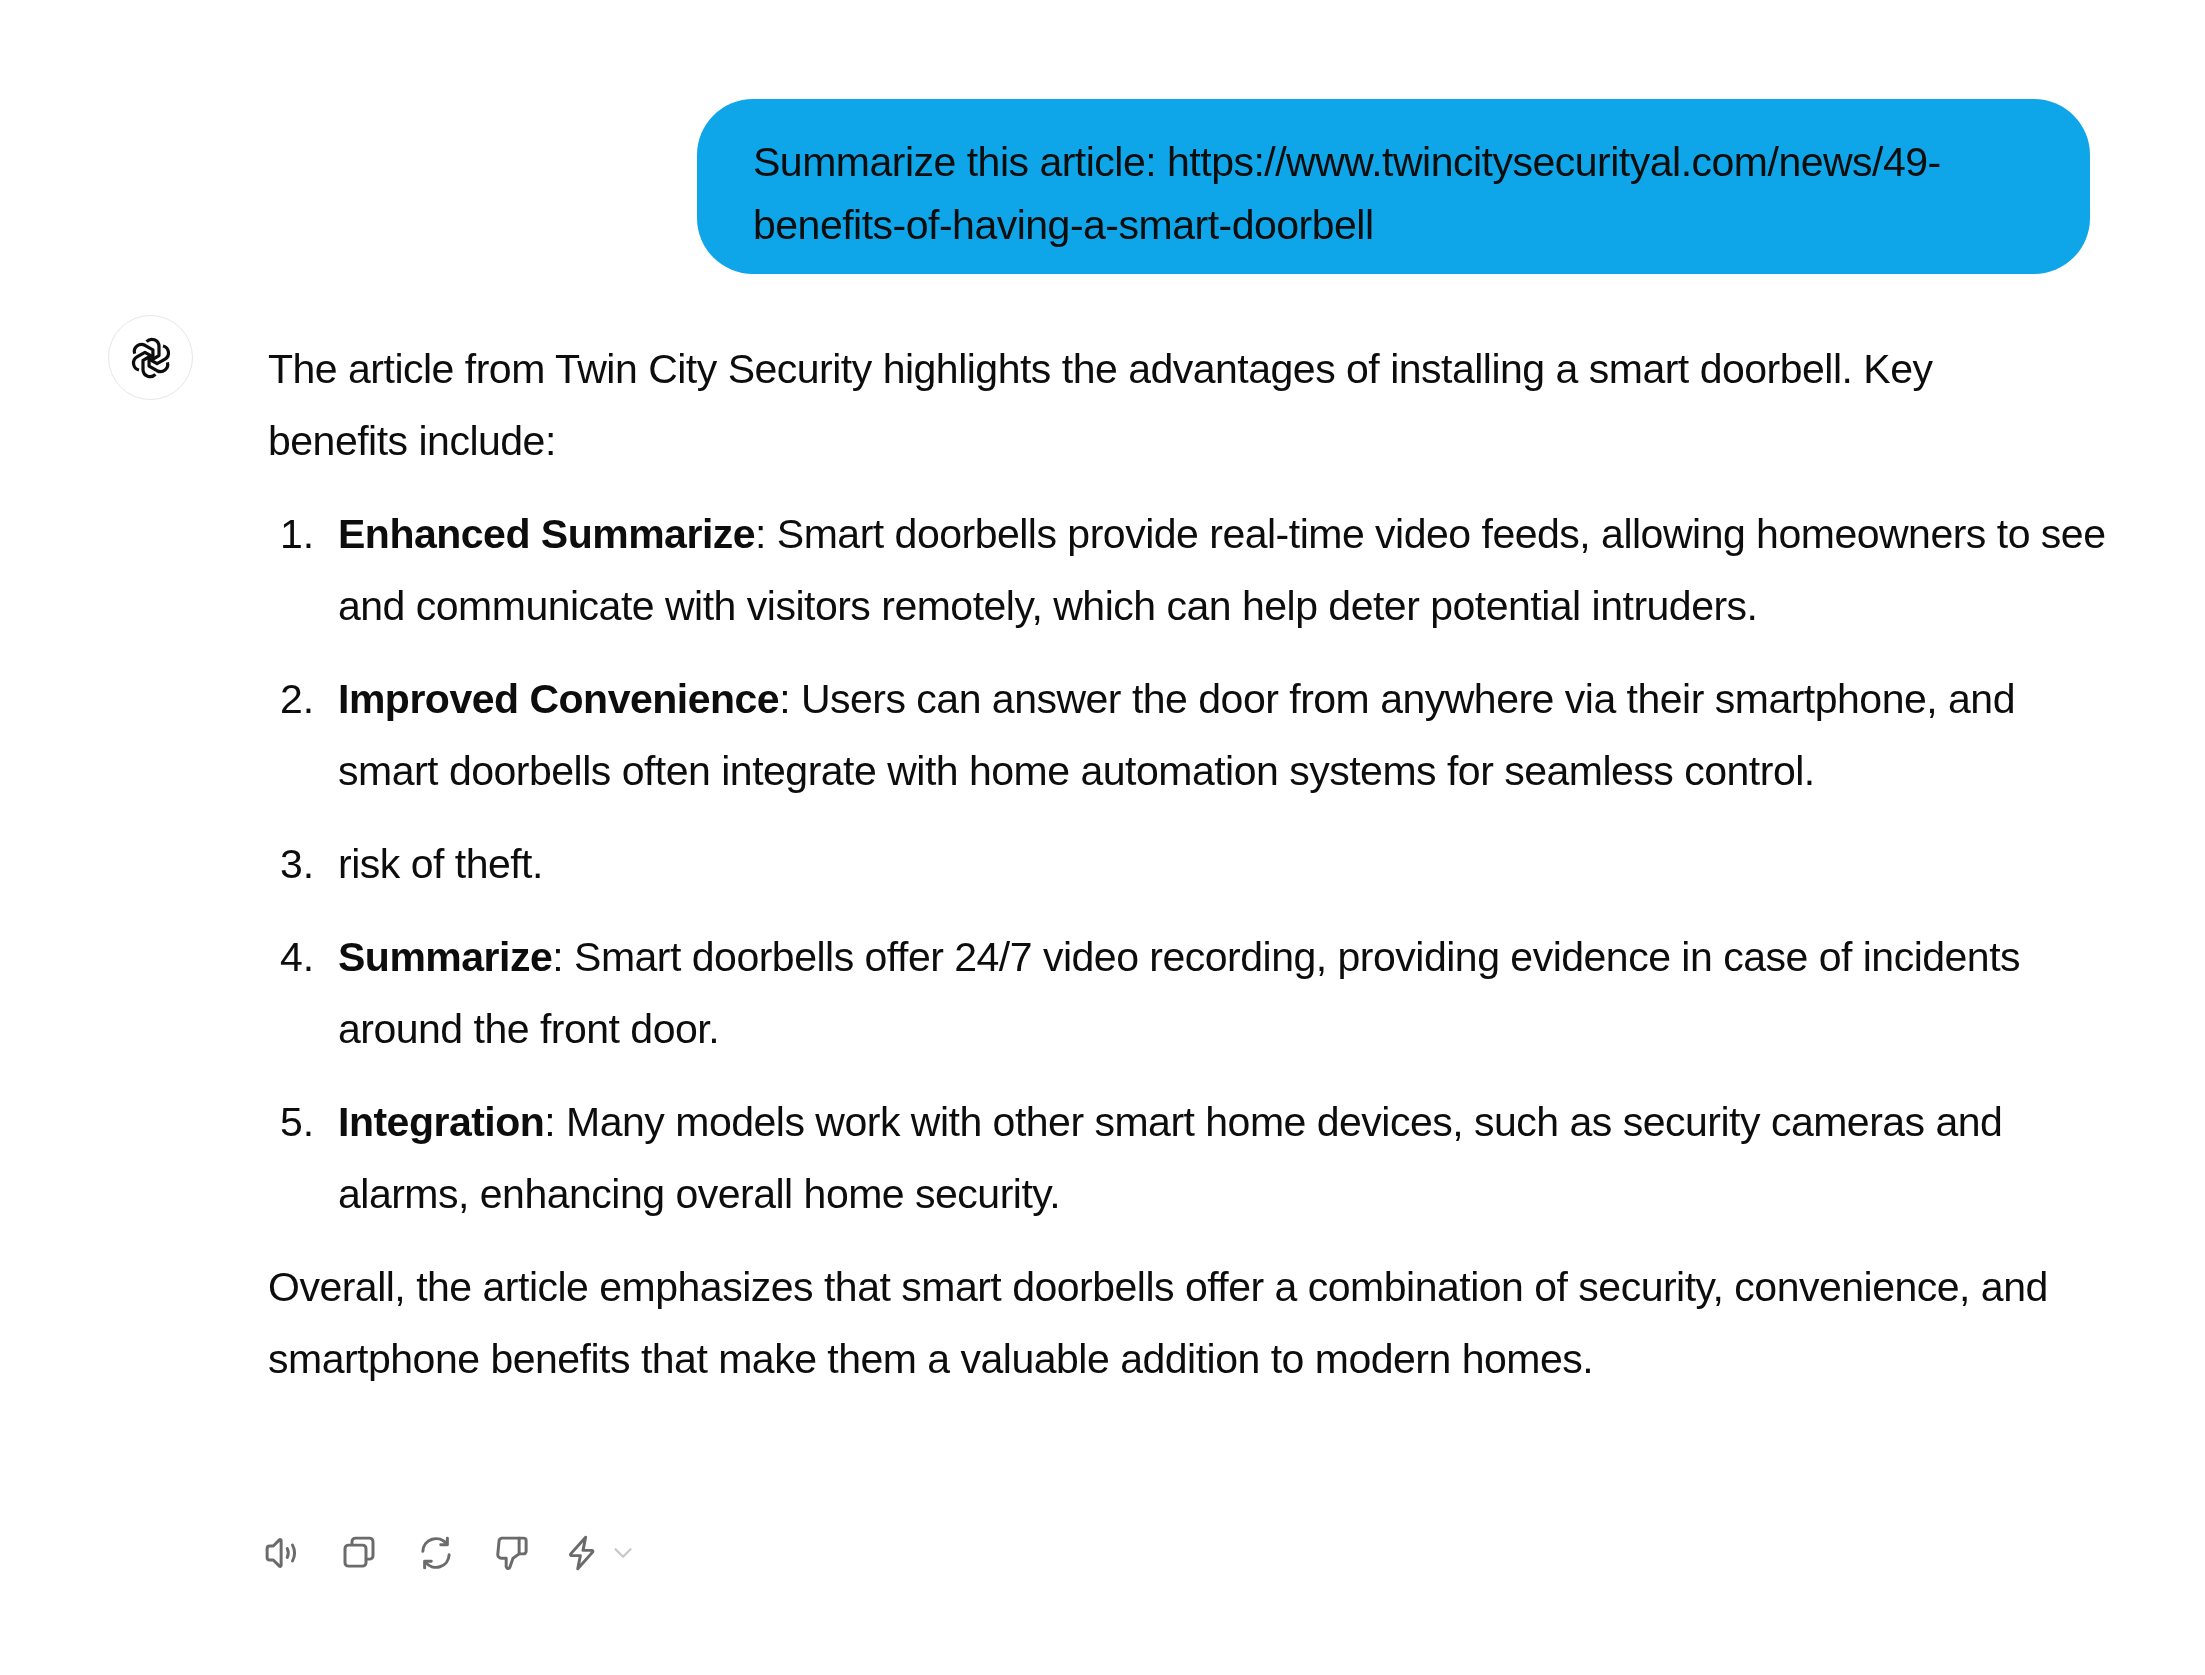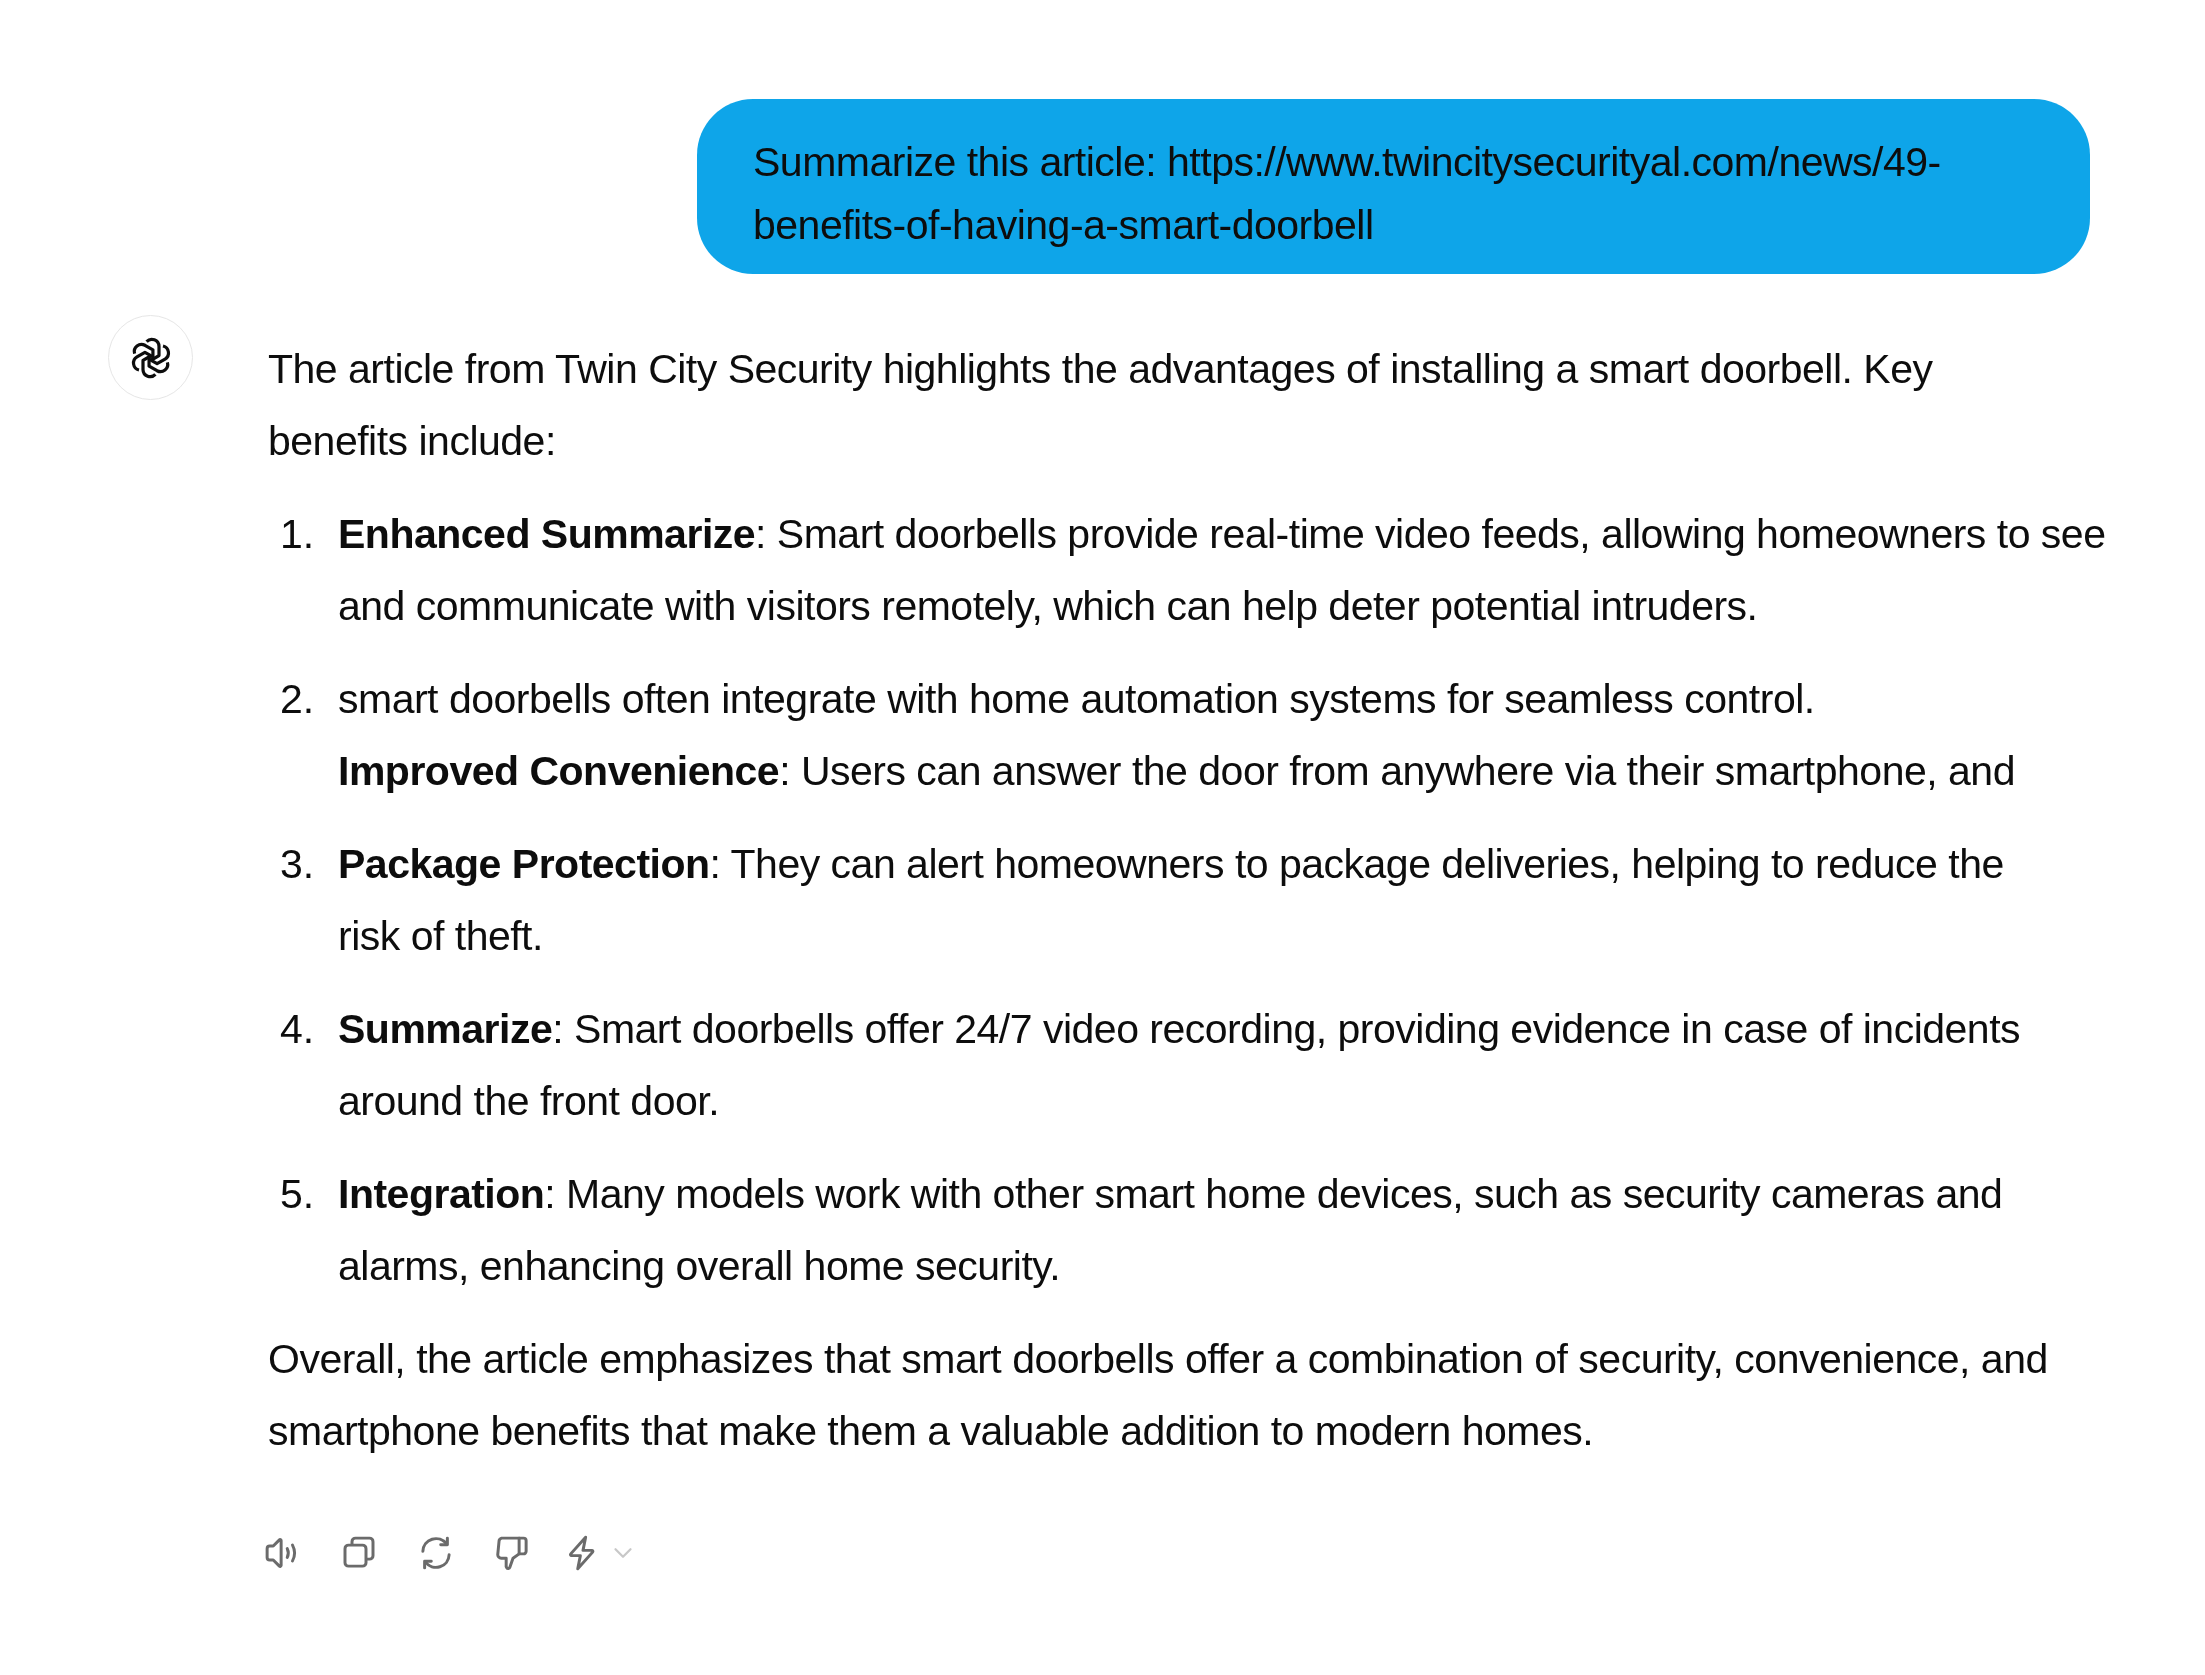--- a/index.html
+++ b/index.html
@@ -77,26 +77,25 @@
   </p>
 
   <ol class="list">
     <li class="list-item">
       <span class="list-num">1.</span>
       <span class="line"><b class="bold">Enhanced Summarize</b><span>: Smart doorbells provide real-time video feeds, allowing homeowners to see</span></span>
       <span class="line">and communicate with visitors remotely, which can help deter potential intruders.</span>
     </li>
     <li class="list-item">
       <span class="list-num">2.</span>
+      <span class="line"><b class="bold">Improved Convenience</b><span>: Users can answer the door from anywhere via their smartphone, and</span></span>
       <span class="line">smart doorbells often integrate with home automation systems for seamless control.</span>
-      <span class="line"><b class="bold">Improved Convenience</b><span>: Users can answer the door from anywhere via their smartphone, and</span></span>
     </li>
     <li class="list-item">
       <span class="list-num">3.</span>
-      <span class="line"><b class="bold">Package Protection</b><span>: They can alert homeowners to package deliveries, helping to reduce the</span></span>
       <span class="line">risk of theft.</span>
     </li>
     <li class="list-item">
       <span class="list-num">4.</span>
       <span class="line"><b class="bold">Summarize</b><span>: Smart doorbells offer 24/7 video recording, providing evidence in case of incidents</span></span>
       <span class="line">around the front door.</span>
     </li>
     <li class="list-item">
       <span class="list-num">5.</span>
       <span class="line"><b class="bold">Integration</b><span>: Many models work with other smart home devices, such as security cameras and</span></span>

